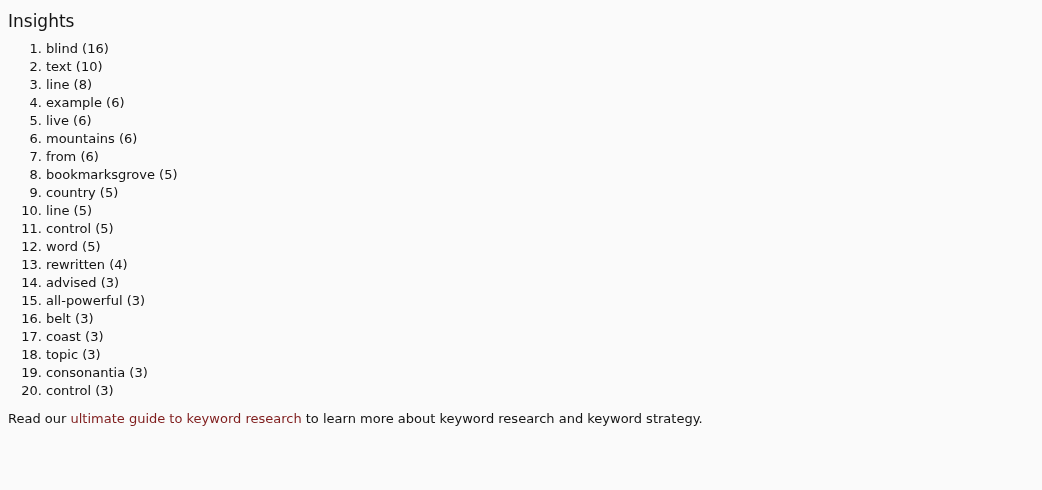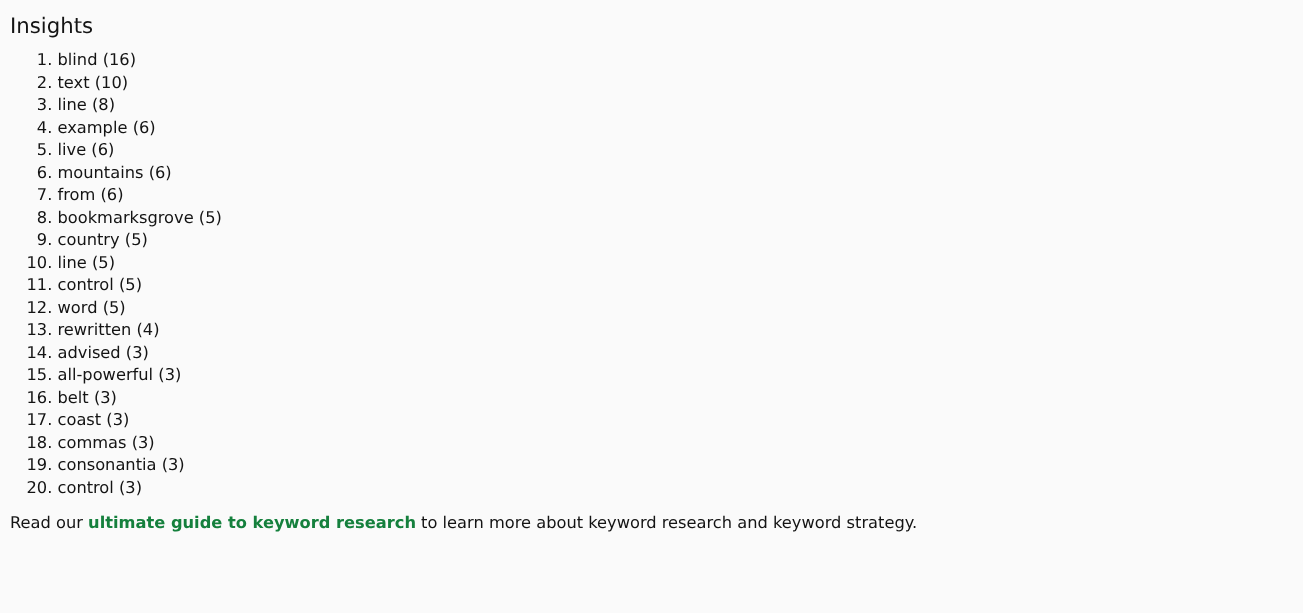--- a/index.html
+++ b/index.html
@@ -59,24 +59,23 @@
     font-weight: 400;
     margin-top: 13px;
   }
   .footer-note {
     font-size: 13px;
     line-height: 18px;
     margin: 10px 0 0 0;
     color: #141414;
   }
   .footer-note a {
-    color: #15803d;
+    color: #7f1d1d;
     text-decoration: none;
     cursor: pointer;
-    font-weight: bold;
   }
 </style>
 </head>
 <body>
 
 <div class="panel">
 
   <h2 class="panel-title">Insights</h2>
 
 
@@ -92,21 +91,21 @@
       <li value="8"><span class="word">bookmarksgrove</span><span class="count"> (5)</span></li>
       <li value="9"><span class="word">country</span><span class="count"> (5)</span></li>
       <li value="10"><span class="word">line</span><span class="count"> (5)</span></li>
       <li value="11"><span class="word">control</span><span class="count"> (5)</span></li>
       <li value="12"><span class="word">word</span><span class="count"> (5)</span></li>
       <li value="13"><span class="word">rewritten</span><span class="count"> (4)</span></li>
       <li value="14"><span class="word">advised</span><span class="count"> (3)</span></li>
       <li value="15"><span class="word">all-powerful</span><span class="count"> (3)</span></li>
       <li value="16"><span class="word">belt</span><span class="count"> (3)</span></li>
       <li value="17"><span class="word">coast</span><span class="count"> (3)</span></li>
-      <li value="18"><span class="word">commas</span><span class="count"> (3)</span></li>
+      <li value="18"><span class="word">topic</span><span class="count"> (3)</span></li>
       <li value="19"><span class="word">consonantia</span><span class="count"> (3)</span></li>
       <li value="20"><span class="word">control</span><span class="count"> (3)</span></li>
     </ol>
 
   <p class="footer-note">
     <span>Read our </span><a href="#">ultimate guide to keyword research</a><span> to learn more about keyword research and keyword strategy.</span>
   </p>
 
 </div>
 

